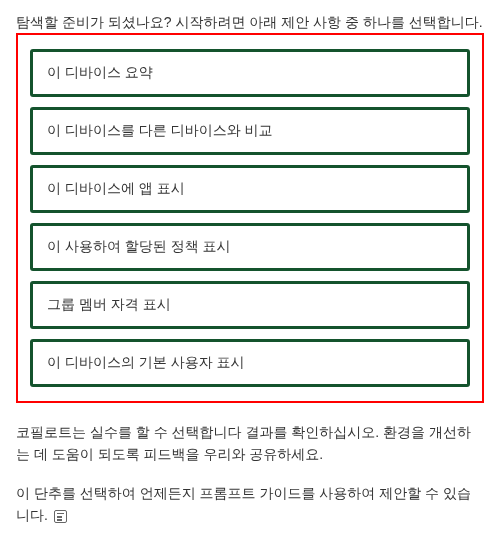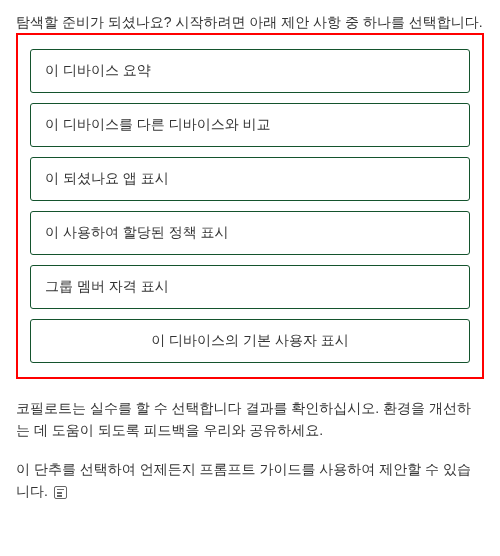--- a/index.html
+++ b/index.html
@@ -21,32 +21,31 @@
     .suggestions-box {
       border: 2px solid #ff0000;
       padding: 14px 12px 10px 12px;
       margin-bottom: 18px;
     }
     .suggestion-button {
       display: block;
       width: 100%;
       text-align: left;
       background: #fff;
-      border: 1px solid #14532d;
+      border: 3px solid #14532d;
       border-radius: 3px;
       padding: 12px 14px;
       margin-bottom: 10px;
       font-size: 14px;
       font-family: inherit;
       color: #333;
       cursor: pointer;
     }
     .suggestion-button:last-child {
       margin-bottom: 4px;
-      text-align: center;
     }
     .disclaimer-text {
       margin-bottom: 16px;
       line-height: 1.6;
     }
     .footer-text {
       line-height: 1.6;
     }
     .prompt-guide-icon {
       display: inline-block;
@@ -79,21 +78,21 @@
     }
   </style>
 </head>
 <body>
 
 <p class="intro-text">탐색할 준비가 되셨나요? 시작하려면 아래 제안 사항 중 하나를 선택합니다.</p>
 
 <div class="suggestions-box">
   <button class="suggestion-button">이 디바이스 요약</button>
   <button class="suggestion-button">이 디바이스를 다른 디바이스와 비교</button>
-  <button class="suggestion-button">이 되셨나요 앱 표시</button>
+  <button class="suggestion-button">이 디바이스에 앱 표시</button>
   <button class="suggestion-button">이 사용하여 할당된 정책 표시</button>
   <button class="suggestion-button">그룹 멤버 자격 표시</button>
   <button class="suggestion-button">이 디바이스의 기본 사용자 표시</button>
 </div>
 
 <p class="disclaimer-text">코필로트는 실수를 할 수 선택합니다 결과를 확인하십시오. 환경을 개선하는 데 도움이 되도록 피드백을 우리와 공유하세요.</p>
 
 <p class="footer-text">
   <span>이 단추를 선택하여 언제든지 프롬프트 가이드를 사용하여 제안할 수 있습니다.</span>
   <span class="prompt-guide-icon"></span>

